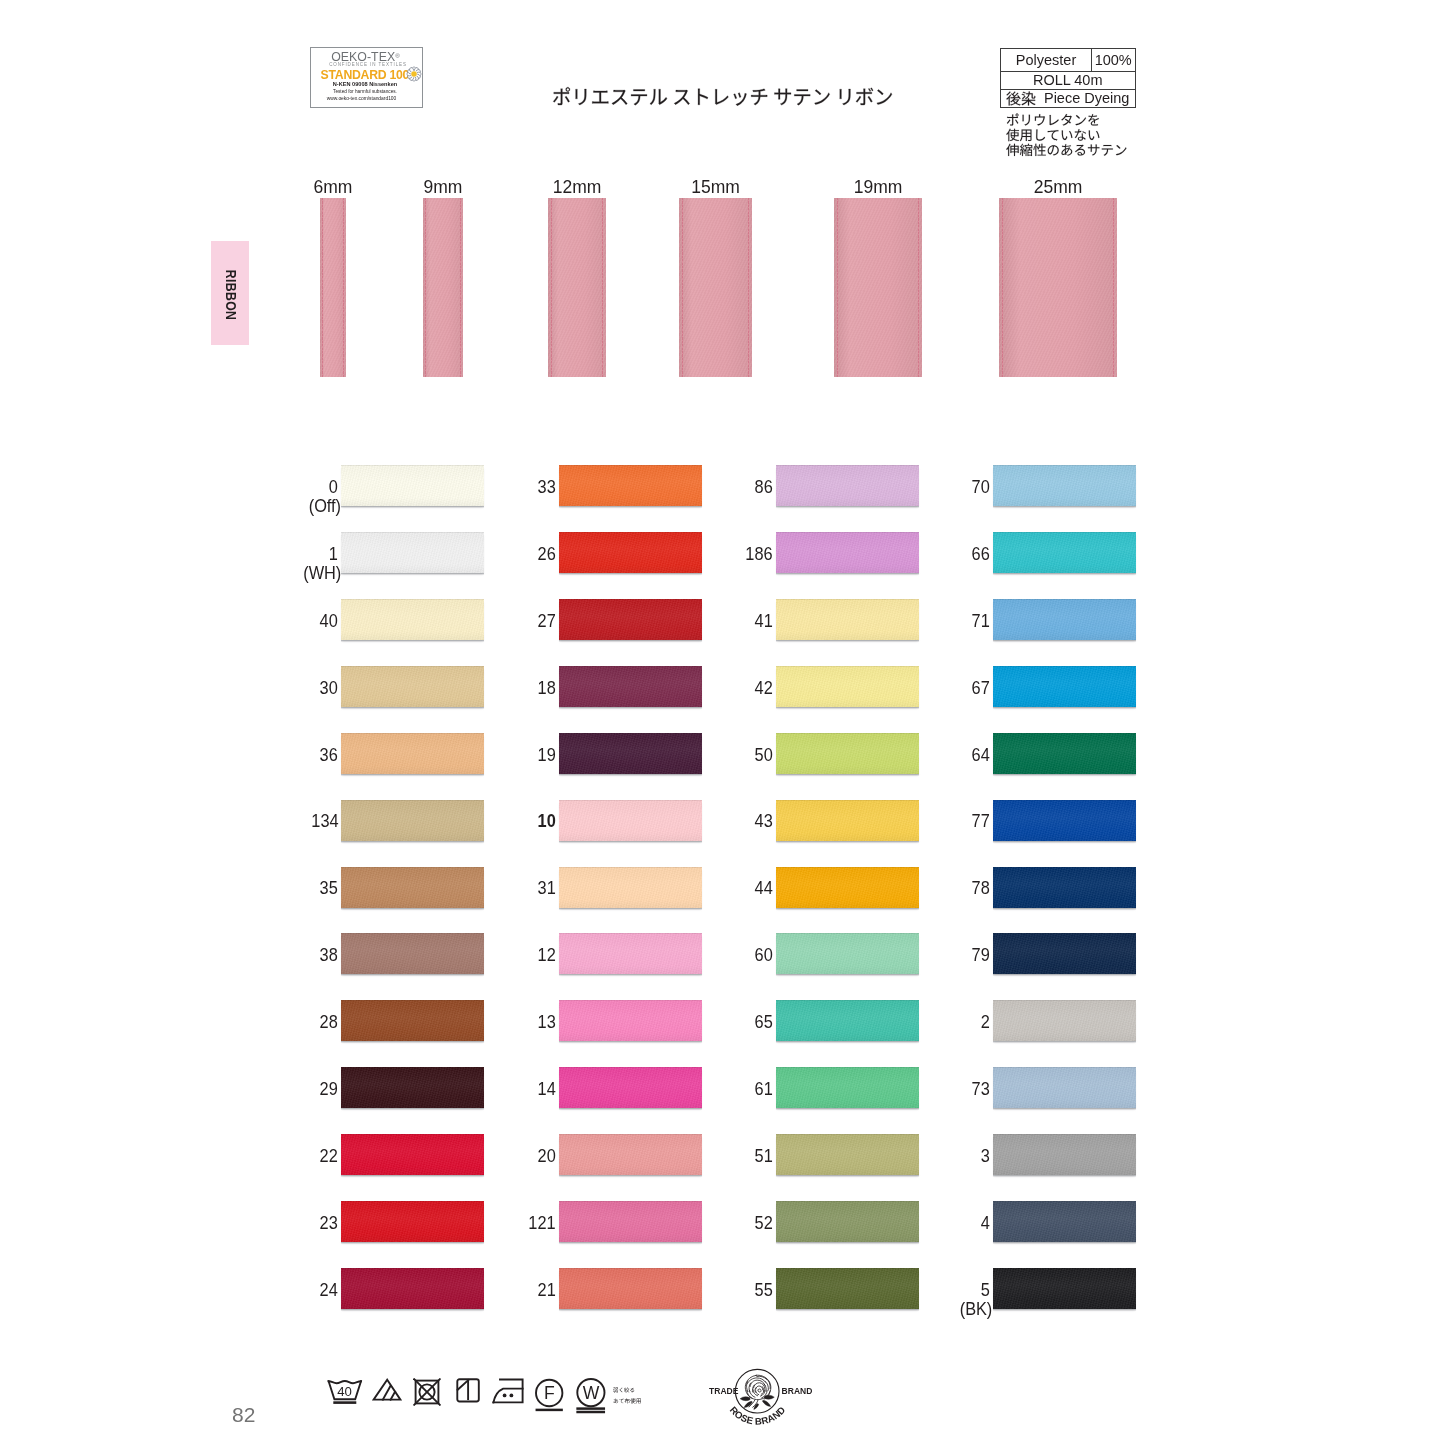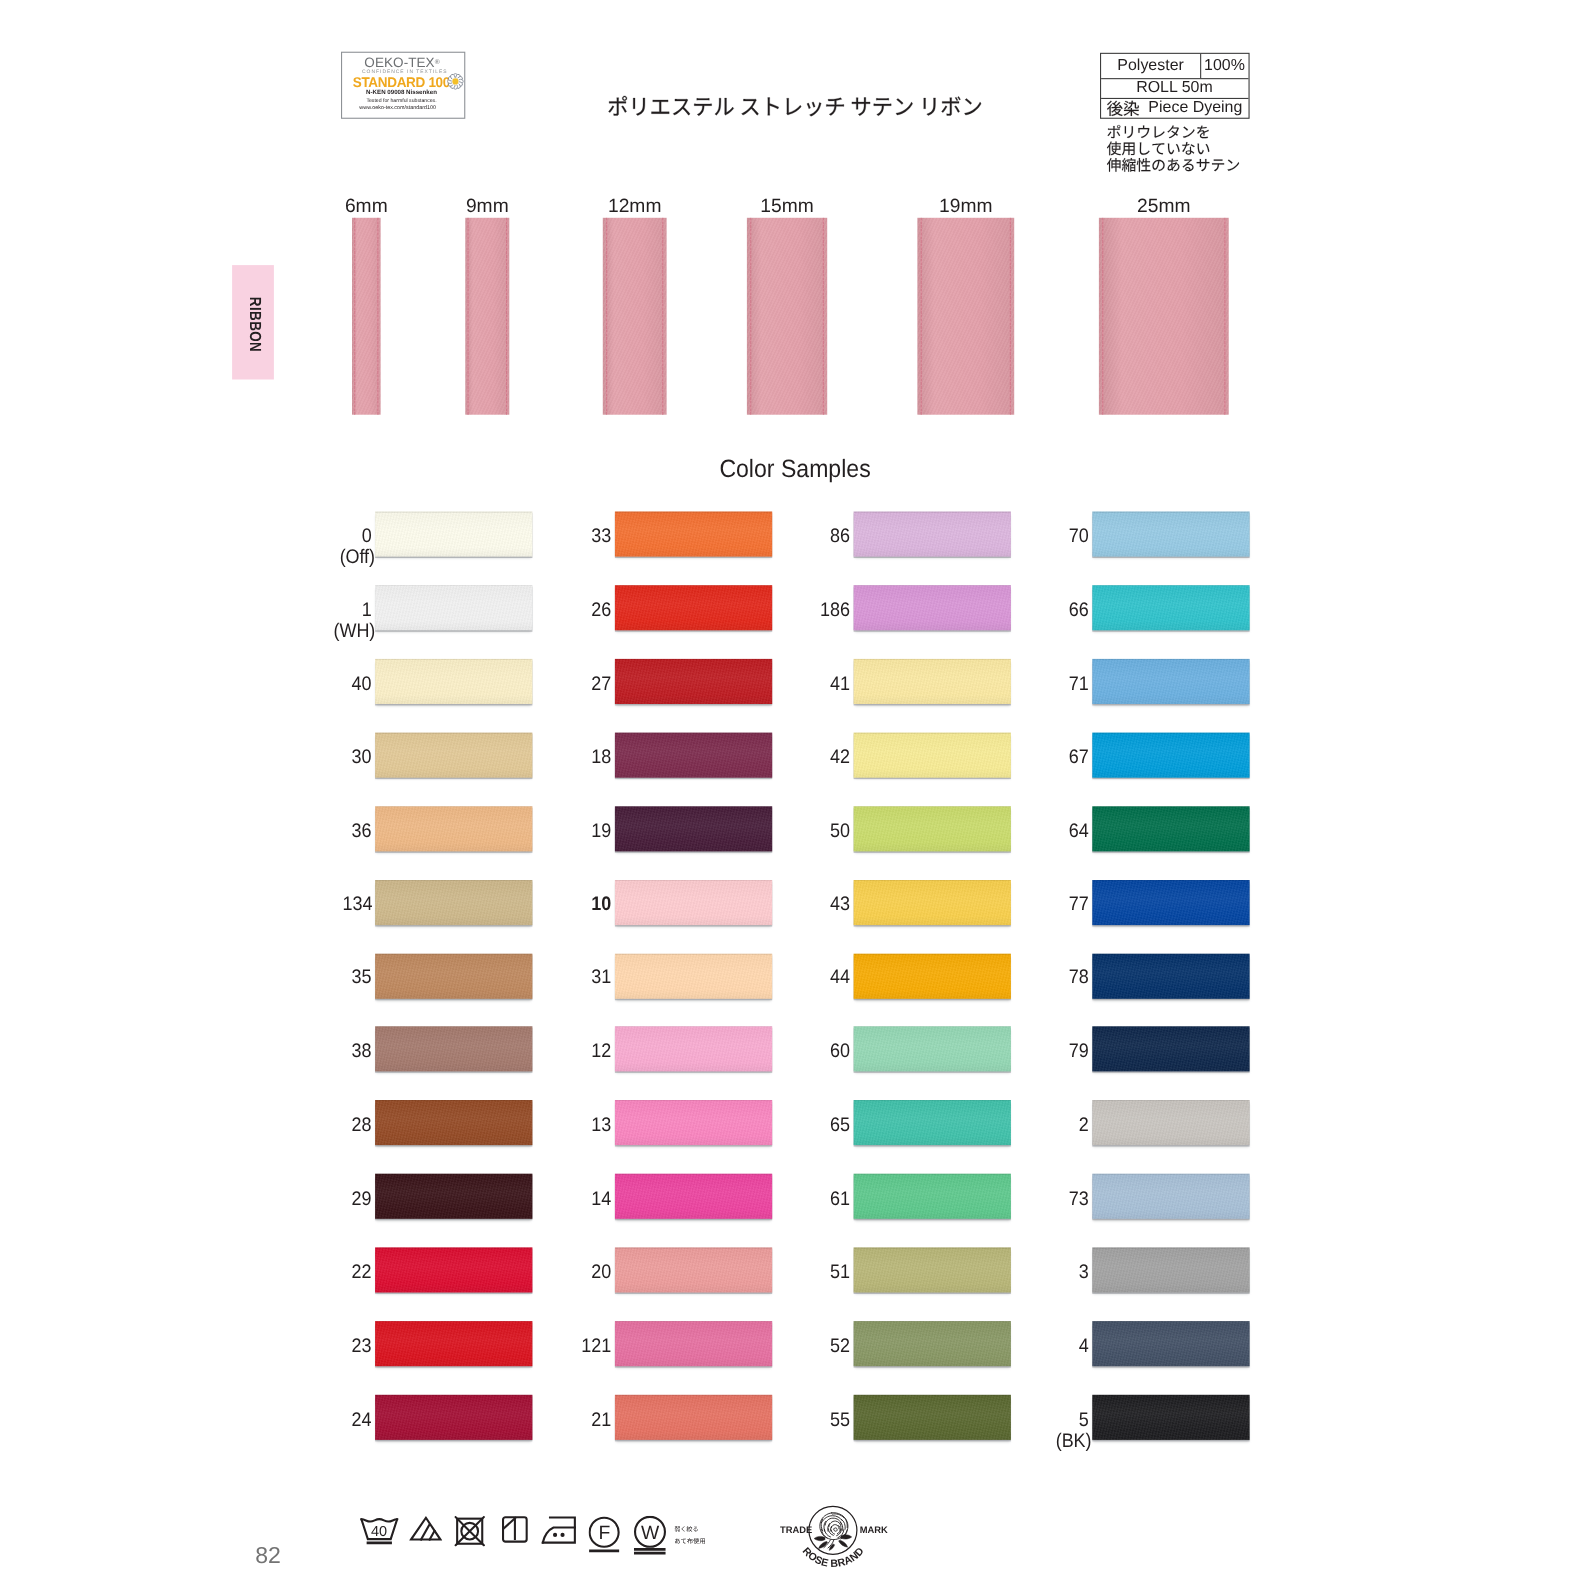--- a/index.html
+++ b/index.html
@@ -160,21 +160,21 @@
         <path d="M15.1 -14.78C15.1 -15.48 15.66 -16.06 16.36 -16.06C17.08 -16.06 17.66 -15.48 17.66 -14.78C17.66 -14.06 17.08 -13.5 16.36 -13.5C15.66 -13.5 15.1 -14.06 15.1 -14.78ZM14.18 -14.78C14.18 -13.56 15.16 -12.6 16.36 -12.6C17.58 -12.6 18.56 -13.56 18.56 -14.78C18.56 -15.98 17.58 -16.98 16.36 -16.98C15.16 -16.98 14.18 -15.98 14.18 -14.78ZM6.44 -7.34 5.04 -8.02C4.26 -6.4 2.54 -4.02 1.22 -2.78L2.6 -1.86C3.72 -3.08 5.6 -5.62 6.44 -7.34ZM14.8 -8 13.44 -7.28C14.5 -6.02 16 -3.52 16.78 -1.96L18.26 -2.78C17.46 -4.22 15.86 -6.72 14.8 -8ZM1.84 -12.04V-10.36C2.38 -10.4 2.94 -10.42 3.54 -10.42H9.1V-10.28C9.1 -9.32 9.1 -2.5 9.1 -1.4C9.08 -0.88 8.86 -0.64 8.32 -0.64C7.8 -0.64 6.88 -0.72 6.02 -0.88L6.16 0.72C6.96 0.8 8.16 0.86 9 0.86C10.2 0.86 10.72 0.32 10.72 -0.74C10.72 -2.16 10.72 -8.64 10.72 -10.28V-10.42H16.02C16.5 -10.42 17.1 -10.42 17.64 -10.38V-12.04C17.14 -11.98 16.48 -11.94 16 -11.94H10.72V-13.98C10.72 -14.42 10.78 -15.14 10.84 -15.42H8.96C9.04 -15.12 9.1 -14.44 9.1 -14V-11.94H3.54C2.9 -11.94 2.4 -11.98 1.84 -12.04Z M35.52 -15.18H33.64C33.7 -14.68 33.74 -14.12 33.74 -13.44C33.74 -12.74 33.74 -11.04 33.74 -10.28C33.74 -6.5 33.5 -4.88 32.08 -3.22C30.84 -1.82 29.14 -1.02 27.3 -0.56L28.6 0.82C30.06 0.32 32.06 -0.54 33.36 -2.1C34.8 -3.82 35.46 -5.4 35.46 -10.2C35.46 -10.96 35.46 -12.64 35.46 -13.44C35.46 -14.12 35.48 -14.68 35.52 -15.18ZM26.24 -15.02H24.42C24.46 -14.64 24.5 -13.94 24.5 -13.58C24.5 -12.98 24.5 -7.76 24.5 -6.92C24.5 -6.32 24.44 -5.68 24.4 -5.38H26.24C26.2 -5.74 26.16 -6.4 26.16 -6.9C26.16 -7.74 26.16 -12.98 26.16 -13.58C26.16 -14.06 26.2 -14.64 26.24 -15.02Z M41.68 -2.62V-0.8C42.3 -0.86 42.9 -0.88 43.44 -0.88H56.66C57.06 -0.88 57.78 -0.88 58.32 -0.8V-2.62C57.8 -2.56 57.26 -2.5 56.66 -2.5H50.78V-11.7H55.58C56.14 -11.7 56.78 -11.68 57.28 -11.62V-13.38C56.8 -13.32 56.18 -13.26 55.58 -13.26H44.58C44.18 -13.26 43.42 -13.3 42.9 -13.38V-11.62C43.4 -11.68 44.2 -11.7 44.58 -11.7H49.08V-2.5H43.44C42.9 -2.5 42.28 -2.54 41.68 -2.62Z M76 -13.38 74.98 -14.16C74.66 -14.06 74.14 -14 73.48 -14C72.74 -14 66.56 -14 65.76 -14C65.16 -14 64.02 -14.08 63.74 -14.12V-12.3C63.96 -12.32 65.06 -12.4 65.76 -12.4C66.46 -12.4 72.84 -12.4 73.56 -12.4C73.06 -10.74 71.6 -8.38 70.24 -6.84C68.18 -4.54 65.22 -2.16 62 -0.9L63.28 0.44C66.24 -0.9 68.94 -3.1 71.08 -5.4C73.12 -3.58 75.24 -1.24 76.58 0.54L77.98 -0.66C76.68 -2.24 74.24 -4.84 72.14 -6.64C73.56 -8.44 74.82 -10.78 75.5 -12.5C75.62 -12.78 75.88 -13.22 76 -13.38Z M84.3 -14.8V-13.14C84.8 -13.18 85.46 -13.2 86.12 -13.2C87.26 -13.2 93.1 -13.2 94.2 -13.2C94.78 -13.2 95.48 -13.18 96.06 -13.14V-14.8C95.48 -14.72 94.76 -14.68 94.2 -14.68C93.1 -14.68 87.26 -14.68 86.1 -14.68C85.46 -14.68 84.86 -14.74 84.3 -14.8ZM81.9 -9.78V-8.12C82.46 -8.16 83.04 -8.16 83.64 -8.16H89.64C89.58 -6.28 89.36 -4.6 88.48 -3.2C87.7 -1.94 86.26 -0.78 84.7 -0.14L86.18 0.96C87.88 0.08 89.4 -1.36 90.12 -2.7C90.92 -4.18 91.24 -6 91.3 -8.16H96.74C97.22 -8.16 97.86 -8.14 98.3 -8.12V-9.78C97.82 -9.7 97.16 -9.68 96.74 -9.68C95.68 -9.68 84.8 -9.68 83.64 -9.68C83.02 -9.68 82.46 -9.72 81.9 -9.78Z M110.48 -0.42 111.54 0.46C111.68 0.34 111.9 0.18 112.22 0C114.54 -1.14 117.32 -3.2 119.04 -5.54L118.1 -6.9C116.56 -4.64 114.1 -2.82 112.26 -1.98C112.26 -2.6 112.26 -12.26 112.26 -13.52C112.26 -14.28 112.32 -14.84 112.34 -15H110.5C110.52 -14.84 110.6 -14.28 110.6 -13.52C110.6 -12.26 110.6 -2.46 110.6 -1.54C110.6 -1.14 110.56 -0.74 110.48 -0.42ZM101.32 -0.52 102.82 0.48C104.5 -0.9 105.78 -2.86 106.38 -5C106.92 -7 107 -11.28 107 -13.5C107 -14.1 107.08 -14.7 107.1 -14.94H105.26C105.34 -14.52 105.4 -14.08 105.4 -13.48C105.4 -11.26 105.38 -7.26 104.8 -5.44C104.2 -3.5 103 -1.72 101.32 -0.52Z M140.48 -13.38 139.46 -14.16C139.14 -14.06 138.62 -14 137.96 -14C137.22 -14 131.04 -14 130.24 -14C129.64 -14 128.5 -14.08 128.22 -14.12V-12.3C128.44 -12.32 129.54 -12.4 130.24 -12.4C130.94 -12.4 137.32 -12.4 138.04 -12.4C137.54 -10.74 136.08 -8.38 134.72 -6.84C132.66 -4.54 129.7 -2.16 126.48 -0.9L127.76 0.44C130.72 -0.9 133.42 -3.1 135.56 -5.4C137.6 -3.58 139.72 -1.24 141.06 0.54L142.46 -0.66C141.16 -2.24 138.72 -4.84 136.62 -6.64C138.04 -8.44 139.3 -10.78 139.98 -12.5C140.1 -12.78 140.36 -13.22 140.48 -13.38Z M151.22 -1.76C151.22 -1.02 151.18 -0.04 151.08 0.6H153.02C152.94 -0.06 152.9 -1.14 152.9 -1.76L152.88 -8.36C155.1 -7.66 158.56 -6.32 160.74 -5.14L161.42 -6.84C159.32 -7.9 155.52 -9.34 152.88 -10.14V-13.4C152.88 -14 152.96 -14.86 153.02 -15.48H151.06C151.18 -14.86 151.22 -13.96 151.22 -13.4C151.22 -11.72 151.22 -2.88 151.22 -1.76Z M168.92 -0.64 170.08 0.36C170.4 0.16 170.7 0.06 170.92 0C175.9 -1.44 180.02 -3.92 182.62 -7.14L181.72 -8.54C179.24 -5.32 174.6 -2.68 170.78 -1.72C170.78 -2.74 170.78 -11.16 170.78 -13.06C170.78 -13.64 170.84 -14.38 170.92 -14.88H168.94C169.02 -14.48 169.12 -13.58 169.12 -13.06C169.12 -11.16 169.12 -2.86 169.12 -1.62C169.12 -1.22 169.06 -0.96 168.92 -0.64Z M194.14 -11.52 192.68 -11.02C193.08 -10.12 194.02 -7.58 194.24 -6.68L195.72 -7.2C195.46 -8.08 194.48 -10.72 194.14 -11.52ZM201.38 -10.4 199.66 -10.94C199.36 -8.38 198.32 -5.84 196.9 -4.1C195.26 -2.04 192.72 -0.52 190.4 0.16L191.72 1.5C193.96 0.64 196.4 -0.9 198.24 -3.26C199.68 -5.06 200.54 -7.2 201.08 -9.4C201.16 -9.66 201.24 -9.98 201.38 -10.4ZM189.5 -10.52 188.02 -9.94C188.4 -9.24 189.5 -6.48 189.8 -5.44L191.32 -6C190.94 -7.04 189.9 -9.66 189.5 -10.52Z M206.24 -9.14V-7.48C206.72 -7.52 207.4 -7.56 208.04 -7.56H213.98C213.74 -3.98 212.08 -1.74 208.92 -0.28L210.5 0.82C213.94 -1.18 215.4 -3.82 215.62 -7.56H221.2C221.7 -7.56 222.3 -7.52 222.74 -7.48V-9.14C222.32 -9.1 221.6 -9.06 221.16 -9.06H215.64V-12.9C217.08 -13.12 218.62 -13.42 219.62 -13.68C219.9 -13.76 220.3 -13.86 220.74 -13.98L219.68 -15.36C218.7 -14.94 216.34 -14.46 214.52 -14.2C212.36 -13.92 209.32 -13.84 207.8 -13.9L208.2 -12.42C209.74 -12.44 212 -12.5 214.02 -12.7V-9.06H208C207.4 -9.06 206.7 -9.1 206.24 -9.14Z M230.3 -11.56V-9.82C230.54 -9.84 231.44 -9.88 232.3 -9.88H234.46V-6.66C234.46 -5.9 234.4 -5.04 234.38 -4.84H236.14C236.12 -5.04 236.06 -5.92 236.06 -6.66V-9.88H241.76V-9.06C241.76 -3.46 239.94 -1.74 236.3 -0.34L237.64 0.92C242.22 -1.12 243.36 -3.86 243.36 -9.18V-9.88H245.56C246.44 -9.88 247.18 -9.86 247.4 -9.84V-11.52C247.12 -11.48 246.44 -11.42 245.56 -11.42H243.36V-13.92C243.36 -14.7 243.44 -15.36 243.46 -15.56H241.66C241.7 -15.36 241.76 -14.7 241.76 -13.92V-11.42H236.06V-13.98C236.06 -14.68 236.14 -15.24 236.16 -15.44H234.38C234.44 -14.98 234.46 -14.4 234.46 -13.98V-11.42H232.3C231.46 -11.42 230.48 -11.52 230.3 -11.56Z M253.26 -14.8V-13.14C253.76 -13.18 254.42 -13.2 255.08 -13.2C256.22 -13.2 262.06 -13.2 263.16 -13.2C263.74 -13.2 264.44 -13.18 265.02 -13.14V-14.8C264.44 -14.72 263.72 -14.68 263.16 -14.68C262.06 -14.68 256.22 -14.68 255.06 -14.68C254.42 -14.68 253.82 -14.74 253.26 -14.8ZM250.86 -9.78V-8.12C251.42 -8.16 252 -8.16 252.6 -8.16H258.6C258.54 -6.28 258.32 -4.6 257.44 -3.2C256.66 -1.94 255.22 -0.78 253.66 -0.14L255.14 0.96C256.84 0.08 258.36 -1.36 259.08 -2.7C259.88 -4.18 260.2 -6 260.26 -8.16H265.7C266.18 -8.16 266.82 -8.14 267.26 -8.12V-9.78C266.78 -9.7 266.12 -9.68 265.7 -9.68C264.64 -9.68 253.76 -9.68 252.6 -9.68C251.98 -9.68 251.42 -9.72 250.86 -9.78Z M273.5 -14.66 272.36 -13.44C273.84 -12.44 276.34 -10.3 277.34 -9.26L278.6 -10.52C277.48 -11.64 274.92 -13.72 273.5 -14.66ZM271.78 -1.26 272.84 0.38C276.16 -0.24 278.7 -1.46 280.7 -2.72C283.72 -4.62 286.06 -7.34 287.42 -9.84L286.46 -11.54C285.3 -9.08 282.86 -6.12 279.78 -4.18C277.88 -3 275.28 -1.78 271.78 -1.26Z M308.96 -15.18H307.08C307.14 -14.68 307.18 -14.12 307.18 -13.44C307.18 -12.74 307.18 -11.04 307.18 -10.28C307.18 -6.5 306.94 -4.88 305.52 -3.22C304.28 -1.82 302.58 -1.02 300.74 -0.56L302.04 0.82C303.5 0.32 305.5 -0.54 306.8 -2.1C308.24 -3.82 308.9 -5.4 308.9 -10.2C308.9 -10.96 308.9 -12.64 308.9 -13.44C308.9 -14.12 308.92 -14.68 308.96 -15.18ZM299.68 -15.02H297.86C297.9 -14.64 297.94 -13.94 297.94 -13.58C297.94 -12.98 297.94 -7.76 297.94 -6.92C297.94 -6.32 297.88 -5.68 297.84 -5.38H299.68C299.64 -5.74 299.6 -6.4 299.6 -6.9C299.6 -7.74 299.6 -12.98 299.6 -13.58C299.6 -14.06 299.64 -14.64 299.68 -15.02Z M328.48 -15.8 327.42 -15.36C327.96 -14.6 328.6 -13.46 329 -12.64L330.08 -13.12C329.66 -13.94 328.98 -15.1 328.48 -15.8ZM330.84 -16.38 329.78 -15.92C330.34 -15.18 330.96 -14.1 331.4 -13.24L332.48 -13.72C332.1 -14.46 331.36 -15.64 330.84 -16.38ZM319.88 -7.34 318.48 -8.02C317.7 -6.4 315.98 -4.02 314.66 -2.78L316.04 -1.86C317.16 -3.08 319.04 -5.62 319.88 -7.34ZM328.24 -8 326.88 -7.28C327.94 -6.02 329.44 -3.52 330.22 -1.96L331.7 -2.78C330.9 -4.22 329.3 -6.72 328.24 -8ZM315.28 -12.04V-10.36C315.82 -10.4 316.38 -10.42 316.98 -10.42H322.54V-10.28C322.54 -9.32 322.54 -2.5 322.54 -1.4C322.52 -0.88 322.3 -0.64 321.76 -0.64C321.24 -0.64 320.32 -0.72 319.46 -0.88L319.6 0.72C320.4 0.8 321.6 0.86 322.44 0.86C323.64 0.86 324.16 0.32 324.16 -0.74C324.16 -2.16 324.16 -8.64 324.16 -10.28V-10.42H329.46C329.94 -10.42 330.54 -10.42 331.08 -10.38V-12.04C330.58 -11.98 329.92 -11.94 329.44 -11.94H324.16V-13.98C324.16 -14.42 324.22 -15.14 324.28 -15.42H322.4C322.48 -15.12 322.54 -14.44 322.54 -14V-11.94H316.98C316.34 -11.94 315.84 -11.98 315.28 -12.04Z M337.98 -14.66 336.84 -13.44C338.32 -12.44 340.82 -10.3 341.82 -9.26L343.08 -10.52C341.96 -11.64 339.4 -13.72 337.98 -14.66ZM336.26 -1.26 337.32 0.38C340.64 -0.24 343.18 -1.46 345.18 -2.72C348.2 -4.62 350.54 -7.34 351.9 -9.84L350.94 -11.54C349.78 -9.08 347.34 -6.12 344.26 -4.18C342.36 -3 339.76 -1.78 336.26 -1.26Z" fill="#231f20" stroke="#231f20" stroke-width="0.26"></path>
       </svg>
   </div>
 
   <div class="abs" id="spec">
     <div class="row r1">
       <div class="cell c-mat">Polyester</div>
       <div class="cell c-pct">100%</div>
     </div>
     <div class="row r2">
-      <div class="cell c-full">ROLL  50m</div>
+      <div class="cell c-full">ROLL  40m</div>
     </div>
     <div class="row r3">
       <div class="cell c-full">
         <svg class="jp-inline" id="dye-svg" width="30.00" height="19" viewBox="0 -15.20 30.00 19">
             <path d="M3.66 -12.6C3 -11.54 1.67 -10.24 0.49 -9.45C0.67 -9.25 0.97 -8.85 1.11 -8.62C2.4 -9.54 3.79 -10.93 4.68 -12.2ZM4.53 -6.9 4.63 -5.88 8.1 -5.98C7.2 -4.65 5.79 -3.48 4.37 -2.7C4.6 -2.5 4.98 -2.07 5.13 -1.84C5.75 -2.22 6.36 -2.67 6.94 -3.18C7.42 -2.49 8.01 -1.86 8.67 -1.3C7.36 -0.54 5.83 -0.03 4.32 0.27C4.53 0.51 4.77 0.96 4.88 1.24C6.52 0.85 8.16 0.26 9.57 -0.63C10.81 0.21 12.3 0.84 13.92 1.21C14.07 0.93 14.35 0.49 14.61 0.26C13.08 -0.04 11.67 -0.57 10.47 -1.27C11.56 -2.13 12.46 -3.19 13.04 -4.51L12.31 -4.86L12.12 -4.81H8.5C8.82 -5.21 9.11 -5.61 9.36 -6.03L12.99 -6.15C13.28 -5.75 13.5 -5.37 13.65 -5.05L14.59 -5.61C14.13 -6.52 13.05 -7.89 12.11 -8.87L11.22 -8.4C11.59 -8 11.98 -7.53 12.33 -7.06L8.29 -6.97C9.71 -8.13 11.23 -9.62 12.43 -10.9L11.41 -11.46C10.71 -10.57 9.72 -9.53 8.7 -8.56C8.36 -8.92 7.88 -9.33 7.36 -9.73C8.05 -10.39 8.85 -11.28 9.51 -12.09L8.5 -12.6C8.04 -11.91 7.29 -10.99 6.61 -10.29L5.73 -10.9L5.04 -10.17C6.04 -9.51 7.2 -8.58 7.92 -7.84C7.56 -7.51 7.2 -7.21 6.87 -6.94ZM7.63 -3.84 7.71 -3.92H11.52C11.03 -3.13 10.35 -2.44 9.55 -1.88C8.78 -2.44 8.13 -3.1 7.63 -3.84ZM4.02 -9.54C3.13 -7.95 1.69 -6.39 0.32 -5.35C0.51 -5.13 0.84 -4.59 0.96 -4.37C1.51 -4.81 2.1 -5.37 2.65 -5.97V1.24H3.72V-7.23C4.21 -7.86 4.65 -8.52 5.02 -9.18Z M15.66 -9.58C16.53 -9.3 17.64 -8.83 18.23 -8.49L18.72 -9.34C18.12 -9.67 17.01 -10.11 16.16 -10.35ZM16.7 -11.74C17.57 -11.45 18.69 -10.96 19.26 -10.61L19.74 -11.45C19.16 -11.79 18.02 -12.24 17.14 -12.48ZM16.05 -5.75 16.86 -4.98C17.7 -5.82 18.63 -6.84 19.44 -7.75L18.77 -8.46C17.85 -7.46 16.8 -6.39 16.05 -5.75ZM21.93 -5.96V-4.35H15.86V-3.34H20.93C19.61 -1.89 17.49 -0.6 15.54 0.03C15.79 0.26 16.12 0.67 16.29 0.96C18.33 0.18 20.54 -1.32 21.93 -3.03V1.19H23.07V-2.96C24.46 -1.27 26.61 0.14 28.71 0.87C28.88 0.57 29.2 0.14 29.46 -0.09C27.42 -0.69 25.32 -1.91 24.03 -3.34H29.17V-4.35H23.07V-5.96ZM22.73 -12.6C22.71 -12 22.68 -11.45 22.62 -10.93H20.16V-9.91H22.45C22 -7.96 21 -6.76 19.04 -6.03C19.27 -5.85 19.68 -5.38 19.81 -5.17C21.96 -6.13 23.09 -7.56 23.58 -9.91H25.62V-7.23C25.62 -6.34 25.71 -6.08 25.95 -5.88C26.2 -5.68 26.58 -5.61 26.91 -5.61C27.09 -5.61 27.59 -5.61 27.81 -5.61C28.08 -5.61 28.44 -5.65 28.65 -5.75C28.88 -5.85 29.05 -6.01 29.16 -6.31C29.25 -6.58 29.3 -7.33 29.32 -8C29.01 -8.1 28.57 -8.31 28.37 -8.52C28.35 -7.8 28.34 -7.26 28.29 -7.02C28.26 -6.78 28.17 -6.67 28.09 -6.63C28 -6.57 27.84 -6.55 27.69 -6.55C27.52 -6.55 27.27 -6.55 27.13 -6.55C27 -6.55 26.89 -6.57 26.82 -6.61C26.74 -6.67 26.71 -6.85 26.71 -7.17V-10.93H23.74C23.8 -11.46 23.85 -12.01 23.87 -12.62Z" fill="#231f20" stroke="#231f20" stroke-width="0.15"></path>
           </svg>
           <span class="dye-en">Piece Dyeing</span>
       </div>
     </div>
   </div>
@@ -189,21 +189,20 @@
           <path d="M8.09 -11.29V-9.84H4.33V-8.91H8.09V-7.59H4.72V-3.85H8.02C7.92 -3.1 7.72 -2.4 7.29 -1.77C6.57 -2.27 5.99 -2.88 5.58 -3.58L4.72 -3.29C5.22 -2.43 5.89 -1.7 6.68 -1.09C6.06 -0.53 5.14 -0.05 3.83 0.28C4.05 0.5 4.33 0.89 4.46 1.12C5.86 0.7 6.83 0.14 7.52 -0.53C8.88 0.3 10.58 0.84 12.51 1.11C12.65 0.81 12.91 0.42 13.12 0.19C11.18 -0.03 9.48 -0.5 8.11 -1.24C8.65 -2.04 8.9 -2.92 9 -3.85H12.54V-7.59H9.07V-8.91H12.99V-9.84H9.07V-11.29ZM5.67 -6.74H8.09V-5.32L8.07 -4.71H5.67ZM9.07 -6.74H11.57V-4.71H9.06L9.07 -5.32ZM3.75 -11.37C2.96 -9.31 1.65 -7.32 0.28 -6.02C0.46 -5.78 0.74 -5.25 0.85 -5.02C1.36 -5.54 1.86 -6.13 2.34 -6.79V1.13H3.31V-8.26C3.83 -9.17 4.32 -10.11 4.7 -11.07Z M15.57 -10.39V-5.49C15.57 -3.59 15.43 -1.2 13.93 0.49C14.16 0.61 14.57 0.94 14.71 1.15C15.75 0 16.21 -1.55 16.42 -3.06H19.8V0.96H20.83V-3.06H24.48V-0.3C24.48 -0.05 24.38 0.03 24.11 0.04C23.85 0.05 22.94 0.07 21.99 0.03C22.13 0.3 22.29 0.74 22.34 1C23.61 1.01 24.39 1 24.85 0.84C25.31 0.68 25.47 0.36 25.47 -0.3V-10.39ZM16.56 -9.42H19.8V-7.25H16.56ZM24.48 -9.42V-7.25H20.83V-9.42ZM16.56 -6.29H19.8V-4.02H16.51C16.55 -4.54 16.56 -5.04 16.56 -5.49ZM24.48 -6.29V-4.02H20.83V-6.29Z M31.59 -10.52 30.23 -10.53C30.31 -10.14 30.33 -9.65 30.33 -9.15C30.33 -7.74 30.2 -4.32 30.2 -2.32C30.2 -0.12 31.54 0.69 33.48 0.69C36.45 0.69 38.19 -1.01 39.12 -2.29L38.35 -3.21C37.38 -1.81 35.99 -0.42 33.52 -0.42C32.24 -0.42 31.31 -0.94 31.31 -2.43C31.31 -4.44 31.4 -7.63 31.47 -9.15C31.48 -9.6 31.52 -10.07 31.59 -10.52Z M41.65 -8.96 41.77 -7.79C43.23 -8.1 46.67 -8.42 48.11 -8.59C46.87 -7.84 45.59 -6.13 45.59 -4.02C45.59 -1.01 48.44 0.32 50.94 0.42L51.33 -0.7C49.13 -0.78 46.67 -1.62 46.67 -4.27C46.67 -5.86 47.84 -7.91 49.76 -8.53C50.45 -8.73 51.64 -8.75 52.41 -8.75V-9.83C51.5 -9.79 50.23 -9.72 48.76 -9.58C46.28 -9.38 43.73 -9.13 42.85 -9.03C42.59 -9 42.16 -8.98 41.65 -8.96Z M57.01 -9.42 55.7 -9.45C55.78 -9.13 55.8 -8.56 55.8 -8.25C55.8 -7.47 55.81 -5.82 55.94 -4.64C56.31 -1.15 57.54 0.12 58.82 0.12C59.72 0.12 60.55 -0.66 61.36 -2.96L60.51 -3.92C60.16 -2.56 59.52 -1.16 58.83 -1.16C57.87 -1.16 57.21 -2.66 57 -4.91C56.9 -6.03 56.89 -7.26 56.9 -8.11C56.9 -8.46 56.96 -9.1 57.01 -9.42ZM64.04 -9.04 62.99 -8.68C64.29 -7.1 65.1 -4.33 65.34 -1.89L66.42 -2.34C66.22 -4.62 65.25 -7.48 64.04 -9.04Z M79.47 -6.18 80.08 -7.07C79.45 -7.56 77.91 -8.44 76.94 -8.87L76.38 -8.05C77.29 -7.64 78.75 -6.8 79.47 -6.18ZM75.9 -2.23 75.91 -1.62C75.91 -0.88 75.53 -0.28 74.41 -0.28C73.36 -0.28 72.85 -0.72 72.85 -1.35C72.85 -1.97 73.52 -2.43 74.51 -2.43C74.99 -2.43 75.47 -2.36 75.9 -2.23ZM76.77 -6.55H75.72C75.75 -5.59 75.82 -4.25 75.87 -3.15C75.45 -3.24 75.01 -3.28 74.55 -3.28C73.02 -3.28 71.85 -2.5 71.85 -1.26C71.85 0.08 73.06 0.69 74.55 0.69C76.22 0.69 76.91 -0.19 76.91 -1.27L76.9 -1.84C77.77 -1.4 78.5 -0.8 79.08 -0.28L79.66 -1.2C78.96 -1.8 78.02 -2.46 76.86 -2.88L76.76 -5.09C76.75 -5.58 76.75 -5.99 76.77 -6.55ZM73.59 -10.72 72.4 -10.83C72.37 -10.1 72.18 -9.25 71.98 -8.49C71.46 -8.45 70.94 -8.42 70.46 -8.42C69.89 -8.42 69.31 -8.45 68.81 -8.52L68.88 -7.51C69.39 -7.48 69.96 -7.47 70.46 -7.47C70.85 -7.47 71.25 -7.48 71.66 -7.51C71.04 -5.93 69.89 -3.77 68.77 -2.46L69.81 -1.92C70.89 -3.38 72.09 -5.71 72.75 -7.61C73.64 -7.74 74.49 -7.91 75.21 -8.11L75.18 -9.13C74.49 -8.9 73.76 -8.73 73.06 -8.63C73.28 -9.41 73.47 -10.23 73.59 -10.72Z M84.01 -9.42 82.7 -9.45C82.78 -9.13 82.8 -8.56 82.8 -8.25C82.8 -7.47 82.81 -5.82 82.94 -4.64C83.31 -1.15 84.54 0.12 85.82 0.12C86.72 0.12 87.55 -0.66 88.36 -2.96L87.51 -3.92C87.16 -2.56 86.52 -1.16 85.83 -1.16C84.87 -1.16 84.21 -2.66 84 -4.91C83.9 -6.03 83.89 -7.26 83.9 -8.11C83.9 -8.46 83.96 -9.1 84.01 -9.42ZM91.04 -9.04 89.99 -8.68C91.29 -7.1 92.1 -4.33 92.34 -1.89L93.42 -2.34C93.22 -4.62 92.25 -7.48 91.04 -9.04Z" fill="#231f20" stroke="#231f20" stroke-width="0.12"></path>
         </svg>
       </div>
     <div class="nl">
         <svg id="n3-svg" width="121.50" height="15" viewBox="0 -12.00 121.50 15">
           <path d="M7.99 -8.28V-6.41H5.36V-8.28ZM4.4 -9.21V-1.97H5.36V-2.69H7.99V1.07H8.98V-2.69H11.69V-2.08H12.69V-9.21H8.98V-11.27H7.99V-9.21ZM8.98 -8.28H11.69V-6.41H8.98ZM7.99 -5.51V-3.6H5.36V-5.51ZM8.98 -5.51H11.69V-3.6H8.98ZM3.56 -11.29C2.81 -9.23 1.55 -7.21 0.22 -5.9C0.4 -5.67 0.69 -5.14 0.78 -4.9C1.26 -5.39 1.71 -5.95 2.16 -6.57V1.05H3.13V-8.1C3.66 -9.03 4.14 -10.02 4.52 -11Z M17.32 -3.47C17.64 -2.69 17.9 -1.66 17.95 -0.99L18.72 -1.22C18.64 -1.89 18.37 -2.9 18.05 -3.69ZM14.7 -3.62C14.54 -2.44 14.3 -1.23 13.85 -0.4C14.07 -0.32 14.45 -0.15 14.61 -0.04C15.03 -0.9 15.35 -2.2 15.53 -3.48ZM18.81 -10.03V-7.8H19.72V-9.18H25.29V-7.99H26.23V-10.03H22.96V-11.37H21.95V-10.03ZM21.51 -5.45V1.07H22.37V0.47H25.14V1H26.03V-5.45H23.85L24.23 -6.82H26.34V-7.65H21.24V-6.82H23.22C23.15 -6.37 23.04 -5.87 22.94 -5.45ZM13.88 -5.37 14 -4.47 16.05 -4.59V1.08H16.93V-4.64L17.97 -4.72C18.04 -4.5 18.09 -4.29 18.12 -4.12L18.68 -4.37C18.56 -4.2 18.44 -4.02 18.31 -3.87C18.48 -3.71 18.72 -3.39 18.86 -3.2C19.13 -3.5 19.37 -3.83 19.6 -4.2V1.08H20.45V-5.82C20.78 -6.55 21.03 -7.3 21.24 -8.01L20.34 -8.22C20.07 -7.07 19.55 -5.68 18.85 -4.6C18.68 -5.29 18.28 -6.29 17.85 -7.07L17.13 -6.79C17.33 -6.41 17.52 -5.99 17.68 -5.58L15.81 -5.47C16.69 -6.62 17.67 -8.15 18.41 -9.42L17.58 -9.8C17.23 -9.07 16.73 -8.18 16.2 -7.33C16.01 -7.6 15.77 -7.9 15.5 -8.19C15.98 -8.95 16.55 -10.07 17.02 -11L16.15 -11.34C15.88 -10.58 15.39 -9.54 14.96 -8.76L14.53 -9.18L14 -8.55C14.62 -7.96 15.31 -7.17 15.7 -6.55C15.43 -6.13 15.16 -5.75 14.9 -5.41ZM22.37 -2.13H25.14V-0.35H22.37ZM22.37 -2.94V-4.62H25.14V-2.94Z M29.32 -11.34V1.07H30.33V-11.34ZM28.08 -8.78C27.99 -7.68 27.74 -6.2 27.38 -5.29L28.17 -5.02C28.53 -6.01 28.77 -7.56 28.85 -8.67ZM30.43 -8.86C30.82 -8.11 31.23 -7.13 31.36 -6.52L32.12 -6.91C31.97 -7.48 31.55 -8.44 31.14 -9.17ZM31.51 -0.36V0.59H39.81V-0.36H36.41V-3.75H39.19V-4.7H36.41V-7.51H39.49V-8.48H36.41V-11.29H35.38V-8.48H33.71C33.88 -9.14 34.05 -9.86 34.18 -10.56L33.2 -10.72C32.89 -8.88 32.35 -7.05 31.56 -5.87C31.81 -5.76 32.27 -5.54 32.47 -5.4C32.82 -5.98 33.13 -6.7 33.4 -7.51H35.38V-4.7H32.52V-3.75H35.38V-0.36Z M46.93 -8.67C46.78 -7.42 46.51 -6.14 46.17 -5.02C45.48 -2.74 44.77 -1.84 44.13 -1.84C43.52 -1.84 42.74 -2.59 42.74 -4.29C42.74 -6.13 44.33 -8.34 46.93 -8.67ZM48.05 -8.69C50.34 -8.49 51.65 -6.8 51.65 -4.77C51.65 -2.43 49.95 -1.15 48.22 -0.76C47.91 -0.69 47.49 -0.62 47.06 -0.58L47.7 0.42C50.89 0 52.76 -1.89 52.76 -4.72C52.76 -7.47 50.75 -9.69 47.59 -9.69C44.29 -9.69 41.69 -7.13 41.69 -4.2C41.69 -1.97 42.89 -0.59 44.09 -0.59C45.35 -0.59 46.41 -2.01 47.24 -4.79C47.61 -6.05 47.87 -7.42 48.05 -8.69Z M62.28 -5.95C61.71 -4.44 60.88 -3.35 59.99 -2.5C59.85 -3.28 59.75 -4.1 59.75 -4.97L59.76 -5.52C60.39 -5.75 61.17 -5.95 62.05 -5.95ZM63.81 -7.44 62.75 -7.71C62.73 -7.48 62.67 -7.13 62.6 -6.93L62.56 -6.79L62.06 -6.8C61.37 -6.8 60.55 -6.68 59.79 -6.47C59.83 -7.03 59.87 -7.6 59.93 -8.13C61.59 -8.21 63.38 -8.4 64.8 -8.64L64.79 -9.64C63.41 -9.31 61.76 -9.14 60.05 -9.06L60.21 -10.08C60.25 -10.27 60.3 -10.52 60.37 -10.69L59.24 -10.72C59.25 -10.56 59.22 -10.31 59.21 -10.07L59.1 -9.03L58.19 -9.02C57.6 -9.02 56.43 -9.11 55.96 -9.19L55.98 -8.18C56.54 -8.14 57.59 -8.09 58.17 -8.09L58.99 -8.1C58.94 -7.47 58.87 -6.79 58.85 -6.12C56.98 -5.25 55.47 -3.48 55.47 -1.74C55.47 -0.59 56.17 -0.04 57.06 -0.04C57.81 -0.04 58.62 -0.34 59.36 -0.78L59.58 -0.03L60.55 -0.32C60.44 -0.66 60.33 -1.03 60.22 -1.42C61.37 -2.39 62.46 -3.89 63.23 -5.8C64.49 -5.44 65.18 -4.52 65.18 -3.5C65.18 -1.74 63.67 -0.49 61.22 -0.23L61.8 0.68C64.94 0.18 66.22 -1.5 66.22 -3.44C66.22 -4.93 65.22 -6.17 63.53 -6.62L63.54 -6.67C63.61 -6.88 63.73 -7.25 63.81 -7.44ZM58.81 -5.1V-4.86C58.81 -3.85 58.94 -2.75 59.13 -1.8C58.44 -1.31 57.79 -1.08 57.27 -1.08C56.75 -1.08 56.5 -1.36 56.5 -1.92C56.5 -3.02 57.5 -4.36 58.81 -5.1Z M75.33 -0.45C74.99 -0.39 74.63 -0.36 74.24 -0.36C73.18 -0.36 72.44 -0.77 72.44 -1.42C72.44 -1.89 72.91 -2.28 73.52 -2.28C74.55 -2.28 75.22 -1.51 75.33 -0.45ZM70.71 -9.95 70.75 -8.83C71.04 -8.87 71.35 -8.9 71.64 -8.91C72.36 -8.95 75.06 -9.07 75.78 -9.1C75.09 -8.49 73.4 -7.07 72.64 -6.45C71.86 -5.79 70.13 -4.35 69.01 -3.43L69.78 -2.63C71.5 -4.37 72.7 -5.33 74.95 -5.33C76.71 -5.33 77.98 -4.33 77.98 -3.01C77.98 -1.9 77.37 -1.12 76.29 -0.7C76.13 -1.98 75.22 -3.09 73.53 -3.09C72.28 -3.09 71.46 -2.27 71.46 -1.34C71.46 -0.22 72.58 0.58 74.41 0.58C77.27 0.58 79.06 -0.82 79.06 -3C79.06 -4.82 77.45 -6.17 75.21 -6.17C74.6 -6.17 73.95 -6.1 73.33 -5.89C74.39 -6.76 76.22 -8.33 76.9 -8.84C77.14 -9.04 77.41 -9.22 77.65 -9.4L77.03 -10.18C76.9 -10.14 76.71 -10.1 76.3 -10.07C75.59 -10 72.37 -9.9 71.67 -9.9C71.4 -9.9 71.02 -9.91 70.71 -9.95Z M81.9 -7.8V-6.63C82.07 -6.64 82.67 -6.67 83.25 -6.67H84.71V-4.5C84.71 -3.98 84.67 -3.4 84.66 -3.27H85.85C85.83 -3.4 85.79 -4 85.79 -4.5V-6.67H89.64V-6.12C89.64 -2.34 88.41 -1.17 85.95 -0.23L86.86 0.62C89.95 -0.76 90.72 -2.61 90.72 -6.2V-6.67H92.2C92.8 -6.67 93.3 -6.66 93.45 -6.64V-7.78C93.26 -7.75 92.8 -7.71 92.2 -7.71H90.72V-9.4C90.72 -9.92 90.77 -10.37 90.79 -10.5H89.57C89.6 -10.37 89.64 -9.92 89.64 -9.4V-7.71H85.79V-9.44C85.79 -9.91 85.85 -10.29 85.86 -10.42H84.66C84.7 -10.11 84.71 -9.72 84.71 -9.44V-7.71H83.25C82.69 -7.71 82.03 -7.78 81.9 -7.8Z M97.4 -9.99V-8.87C97.74 -8.9 98.19 -8.91 98.63 -8.91C99.4 -8.91 103.34 -8.91 104.08 -8.91C104.48 -8.91 104.95 -8.9 105.34 -8.87V-9.99C104.95 -9.94 104.46 -9.91 104.08 -9.91C103.34 -9.91 99.4 -9.91 98.62 -9.91C98.19 -9.91 97.78 -9.95 97.4 -9.99ZM95.78 -6.6V-5.48C96.16 -5.51 96.55 -5.51 96.96 -5.51H101.01C100.97 -4.24 100.82 -3.1 100.22 -2.16C99.7 -1.31 98.73 -0.53 97.67 -0.09L98.67 0.65C99.82 0.05 100.84 -0.92 101.33 -1.82C101.87 -2.82 102.09 -4.05 102.13 -5.51H105.8C106.12 -5.51 106.56 -5.49 106.85 -5.48V-6.6C106.53 -6.55 106.08 -6.53 105.8 -6.53C105.08 -6.53 97.74 -6.53 96.96 -6.53C96.54 -6.53 96.16 -6.56 95.78 -6.6Z M111.06 -9.9 110.3 -9.07C111.29 -8.4 112.98 -6.95 113.66 -6.25L114.51 -7.1C113.75 -7.86 112.02 -9.26 111.06 -9.9ZM109.9 -0.85 110.62 0.26C112.86 -0.16 114.57 -0.99 115.92 -1.84C117.96 -3.12 119.54 -4.95 120.46 -6.64L119.81 -7.79C119.03 -6.13 117.38 -4.13 115.3 -2.82C114.02 -2.02 112.27 -1.2 109.9 -0.85Z" fill="#231f20" stroke="#231f20" stroke-width="0.12"></path>
         </svg>
       </div>
   </div>
 
-  <div class="abs sect" id="sect-color"><span>Color Samples</span></div>
 
   <div class="abs" id="quality-samples">
       <div class="abs qs-label" style="left: 273px; width: 120px;">6mm</div>
       <div class="abs qs-ribbon" style="left: 320px; width: 26px;">
         <div class="rib-body"></div>
         <div class="rib-stitch rib-l" style="left:2.0px"></div>
         <div class="rib-stitch rib-r" style="right:2.0px"></div>
       </div>
       <div class="abs qs-label" style="left: 383px; width: 120px;">9mm</div>
       <div class="abs qs-ribbon" style="left: 423px; width: 40px;">
@@ -655,21 +654,21 @@
         </g>
         <g transform="translate(50 47) scale(0.80) translate(-50 -47)" fill="#231f20" stroke="#231f20" stroke-width="1.2">
           <path d="M30 68 C21 64 11 65 4 71 C12 77 23 78 31 73 Z"></path>
           <path d="M35 78 C27 79 18 86 15 95 C25 94 33 88 37 80 Z"></path>
           <path d="M70 64 C79 60 89 61 96 67 C88 73 77 74 69 69 Z"></path>
           <path d="M66 75 C74 76 83 83 86 92 C76 91 68 85 64 77 Z"></path>
           <path d="M50 84 C45 88 41 95 41 100 C48 97 53 91 54 86 Z"></path>
         </g>
       </svg>
       <div class="bw bw-l">TRADE</div>
-      <div class="bw bw-r">MARK</div>
+      <div class="bw bw-r">BRAND</div>
       <svg width="90" height="60" viewBox="0 0 90 60" style="position:absolute;left:16.5px;top:10.2px;">
         <defs>
           <path id="arcp" d="M9.0 32.0 A34.7 34.7 0 0 0 64.0 32.0" fill="none"></path>
         </defs>
         <text font-family="Liberation Sans,sans-serif" font-size="9.6" font-weight="bold" fill="#231f20" letter-spacing="0.1"><textPath href="#arcp" startOffset="50%" text-anchor="middle">ROSE BRAND</textPath></text>
       </svg>
     </div>
 </div>
 
 </body></html>

